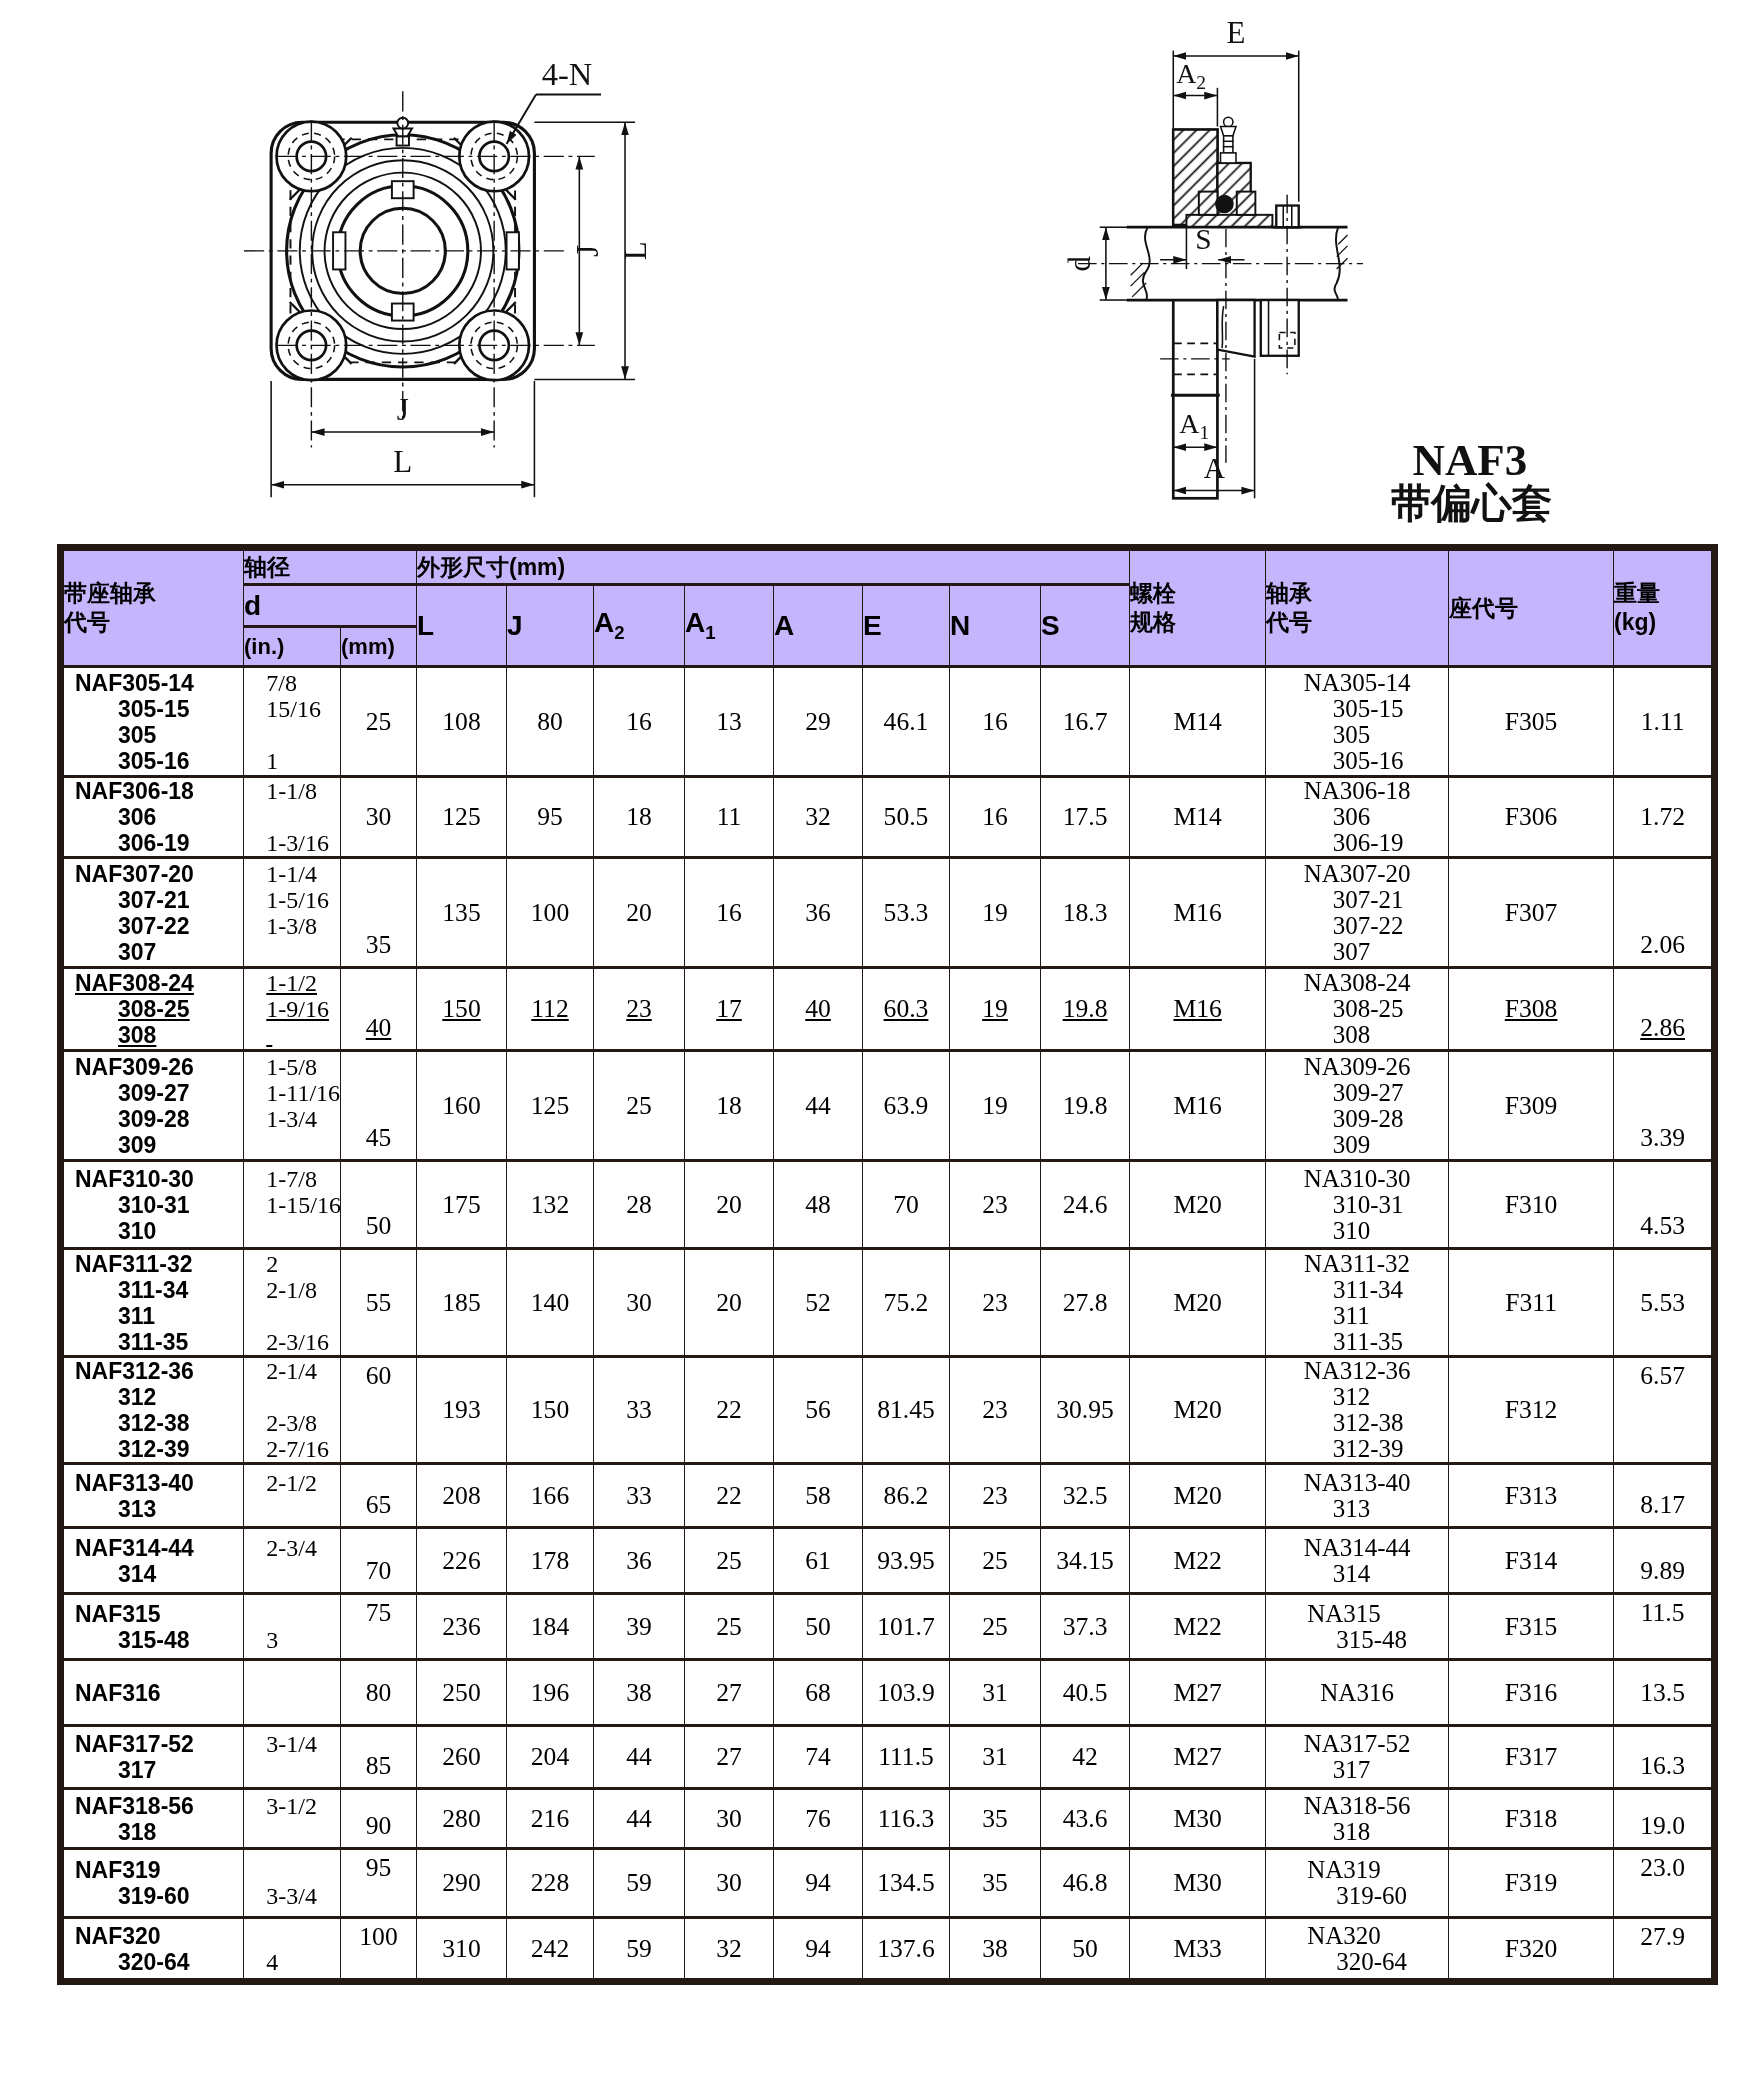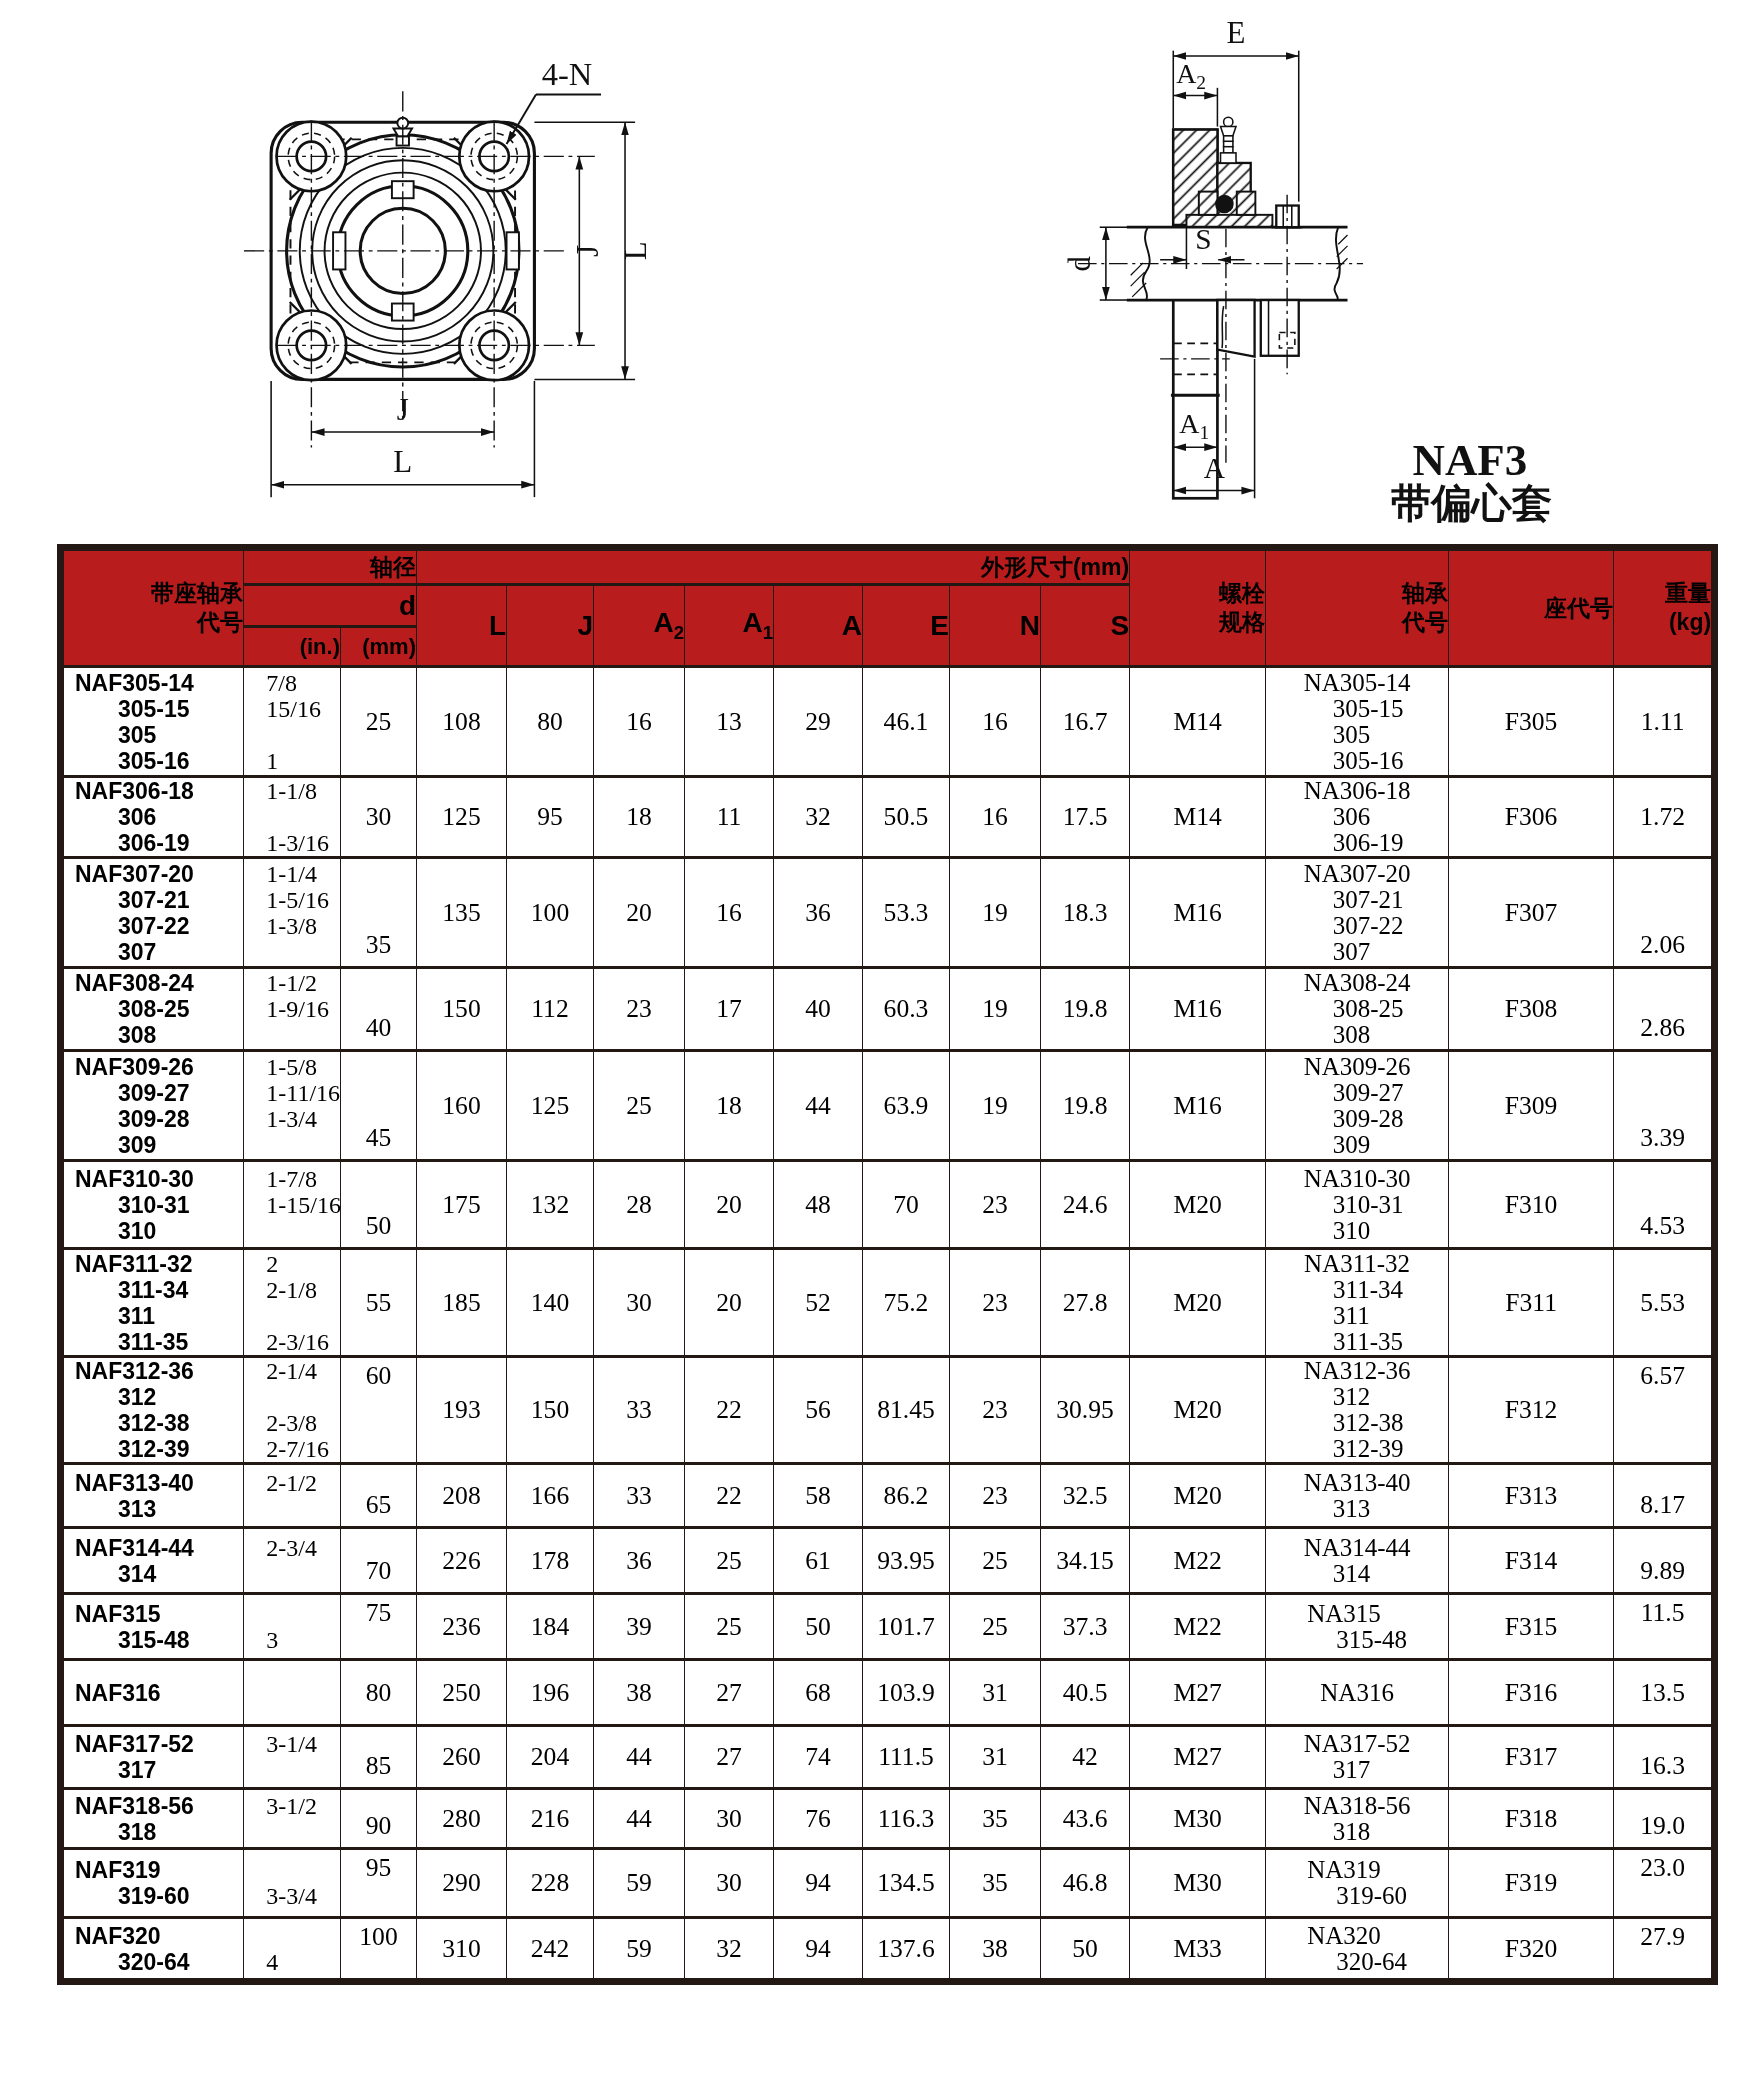--- a/index.html
+++ b/index.html
@@ -3,21 +3,21 @@
 <meta charset="utf-8">
 <style>
   html,body{margin:0;padding:0;background:#ffffff;width:1756px;height:2077px;position:relative;overflow:hidden;}
   .page{position:absolute;inset:0;background:#fff;}
   svg text{font-family:"Liberation Serif",serif;fill:#111;}
   .draw-left{position:absolute;left:93px;top:23px;width:666px;height:496px;}
   .draw-right{position:absolute;left:1030px;top:3.9px;width:697px;height:527px;}
   .tbl-wrap{position:absolute;left:57px;top:544px;}
   table{border-collapse:collapse;table-layout:fixed;width:1652px;border:7px solid #231813;}
   th,td{border:1.5px solid #231813;padding:0;overflow:hidden;}
-  thead th{background:#b91c1c;text-align:right;vertical-align:middle;}
+  thead th{background:#c4b5fd;text-align:left;vertical-align:middle;}
   thead tr:nth-child(1) th{border-bottom-width:3.9px;}
   thead tr:nth-child(2) th{border-bottom-width:3.9px;}
   thead tr:nth-child(3) th{border-bottom-width:3.9px;}
   tbody td{border-bottom-width:3.9px;background:#fff;}
   .th-zh{font:bold 23px "Liberation Sans",sans-serif;line-height:29px;}
   .th-dim{font:bold 28px "Liberation Sans",sans-serif;}
   .th-dim sub{font-size:18.6px;}
   .th-small{font:bold 22px "Liberation Sans",sans-serif;}
   td.codes{vertical-align:middle;text-align:left;padding-left:11px;}
   td.codes .ln{font:bold 23px "Liberation Sans",sans-serif;line-height:26px;white-space:nowrap;}
@@ -329,21 +329,21 @@
             <td class="val">16</td>
             <td class="val">36</td>
             <td class="val">53.3</td>
             <td class="val">19</td>
             <td class="val">18.3</td>
             <td class="bolt">M16</td>
             <td class="bearing"><div class="blk"><div class="ln">NA307-20</div><div class="ln ind">307-21</div><div class="ln ind">307-22</div><div class="ln ind">307</div></div></td>
             <td class="housing">F307</td>
             <td class="weight va-bot">2.06</td>
           </tr>
-          <tr style="height: 83px;">
+          <tr style="height: 83px; text-decoration: underline;">
             <td class="codes">
               <div class="ln">NAF308-24</div>
               <div class="ln ind">308-25</div>
               <div class="ln ind">308</div>
             </td>
             <td class="inch">
               <div class="ln">1-1/2</div>
               <div class="ln">1-9/16</div>
               <div class="ln">&nbsp;</div>
             </td>

